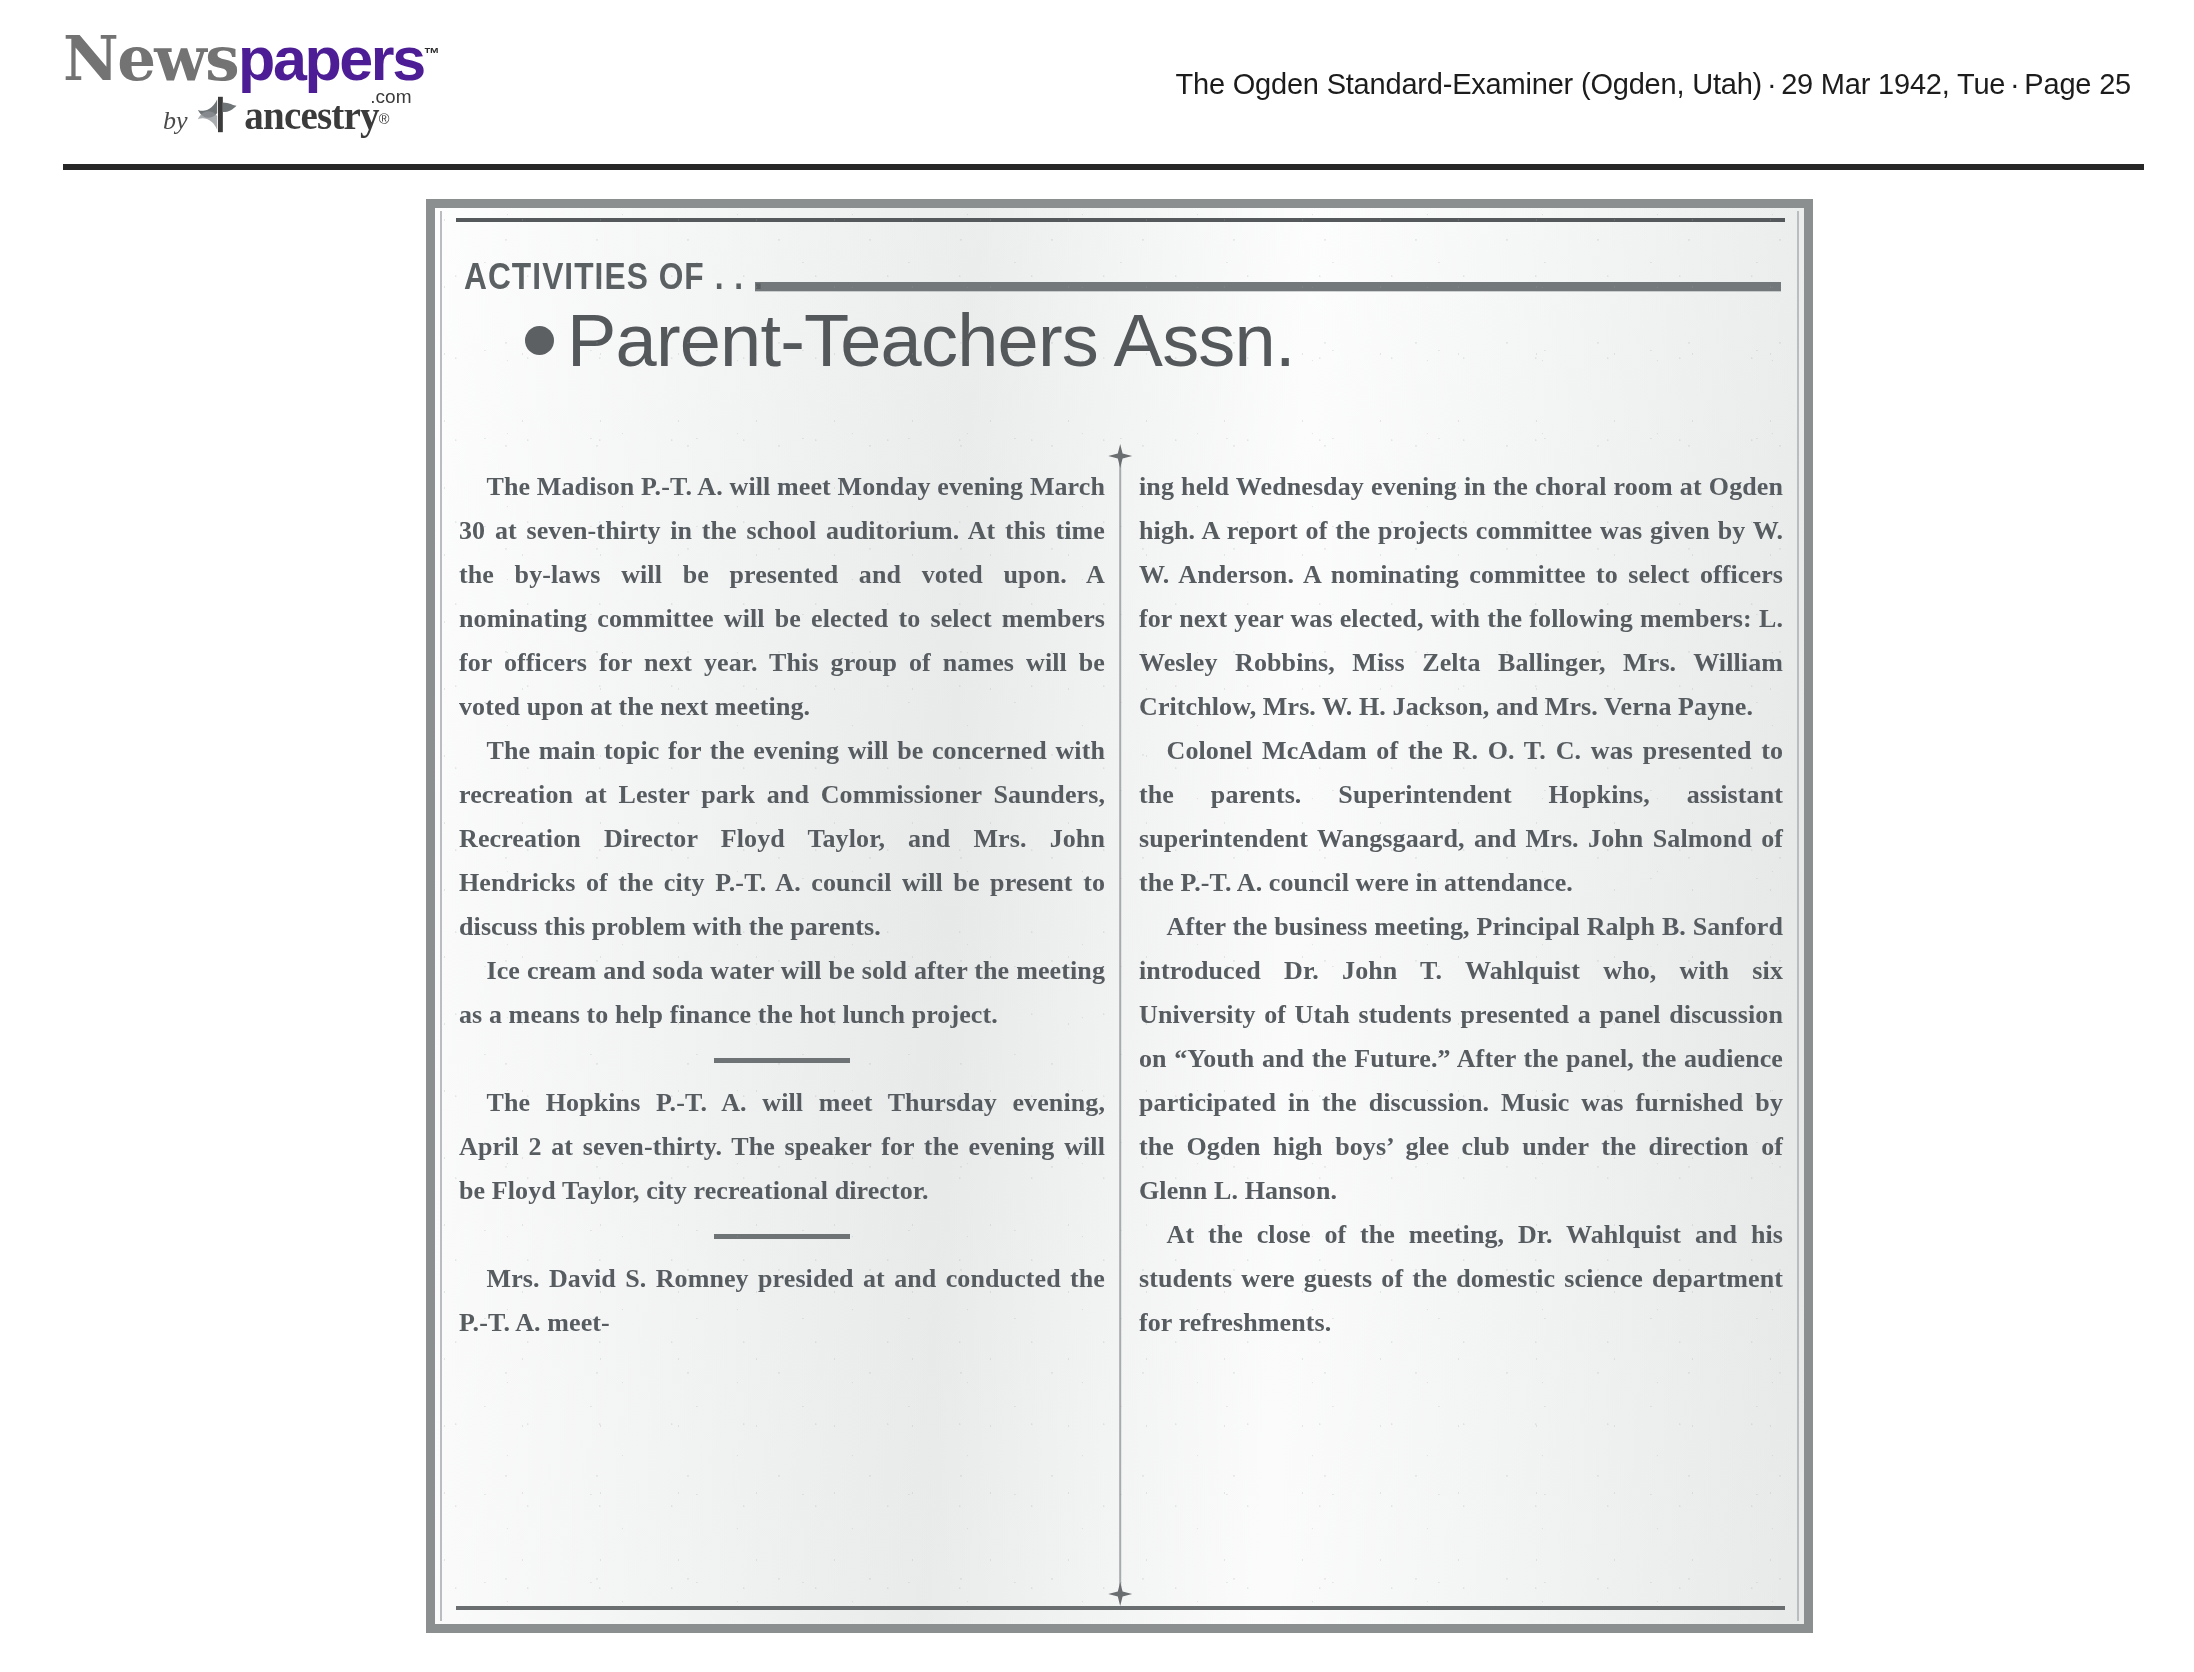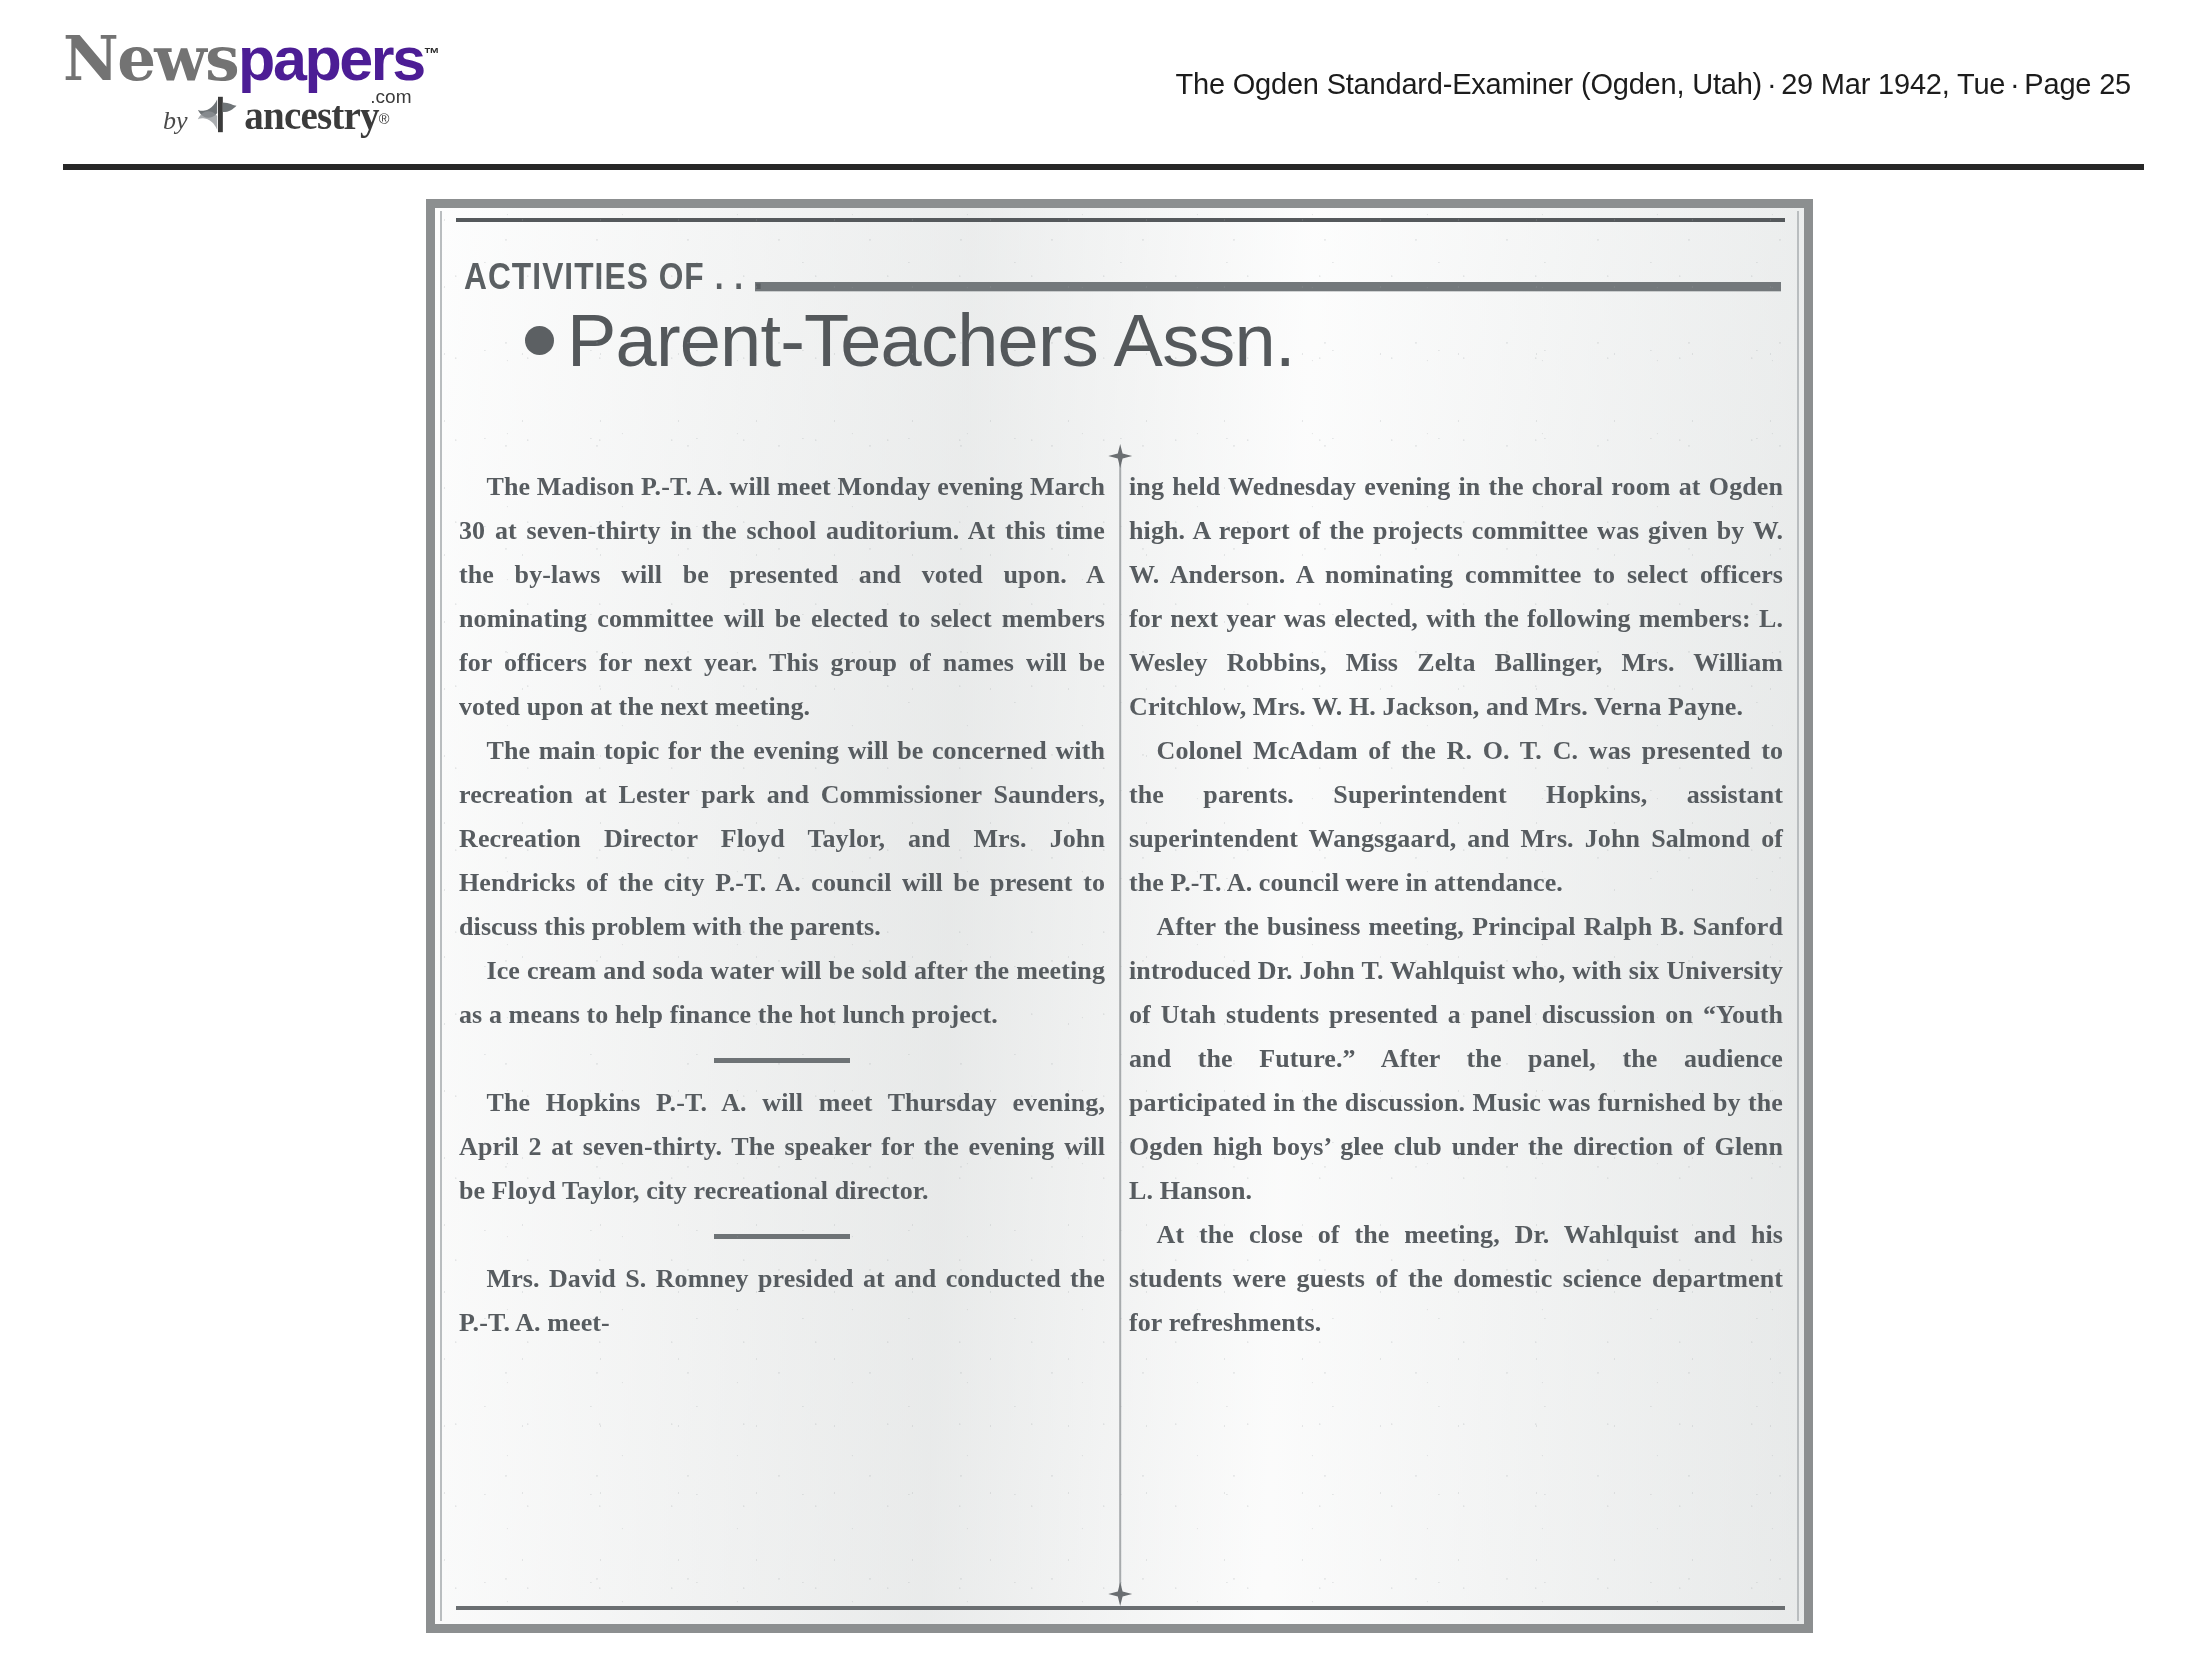--- a/index.html
+++ b/index.html
@@ -247,21 +247,21 @@
     line-height: 44px;
     color: #575c60;
     text-align: justify;
     font-weight: 700;
     letter-spacing: 0.1px;
   }
   .col-left {
     padding-right: 16px;
   }
   .col-right {
-    padding-left: 8px;
+    padding-left: 18px;
   }
   .col p {
     margin: 0;
     text-indent: 27.5px;
   }
   .col p.no-indent {
     text-indent: 0;
   }
   .short-rule {
     width: 136px;

